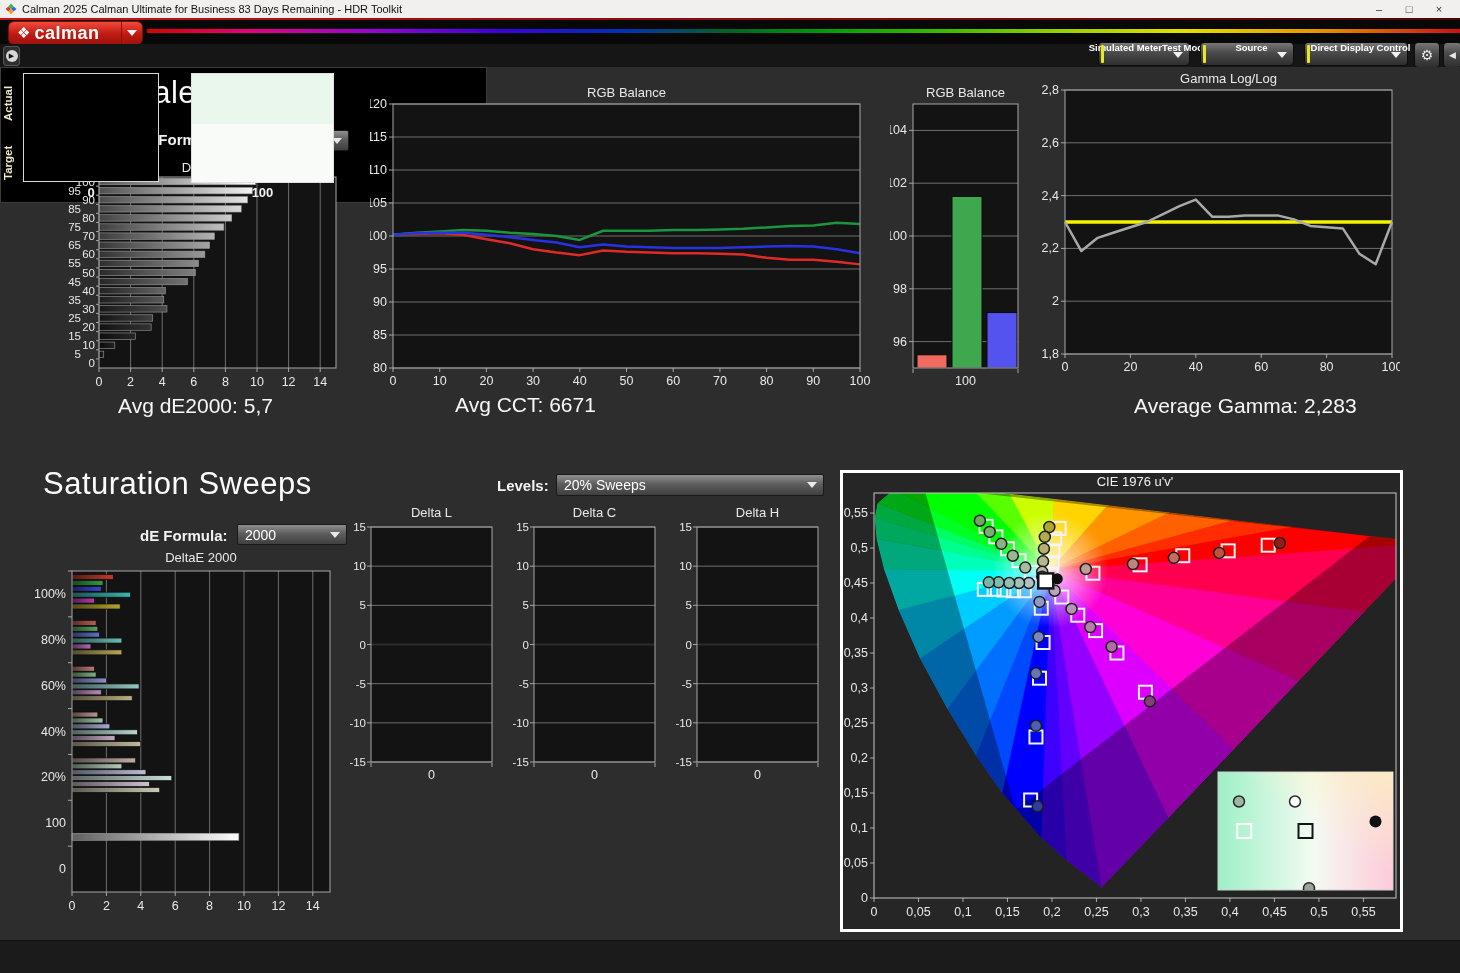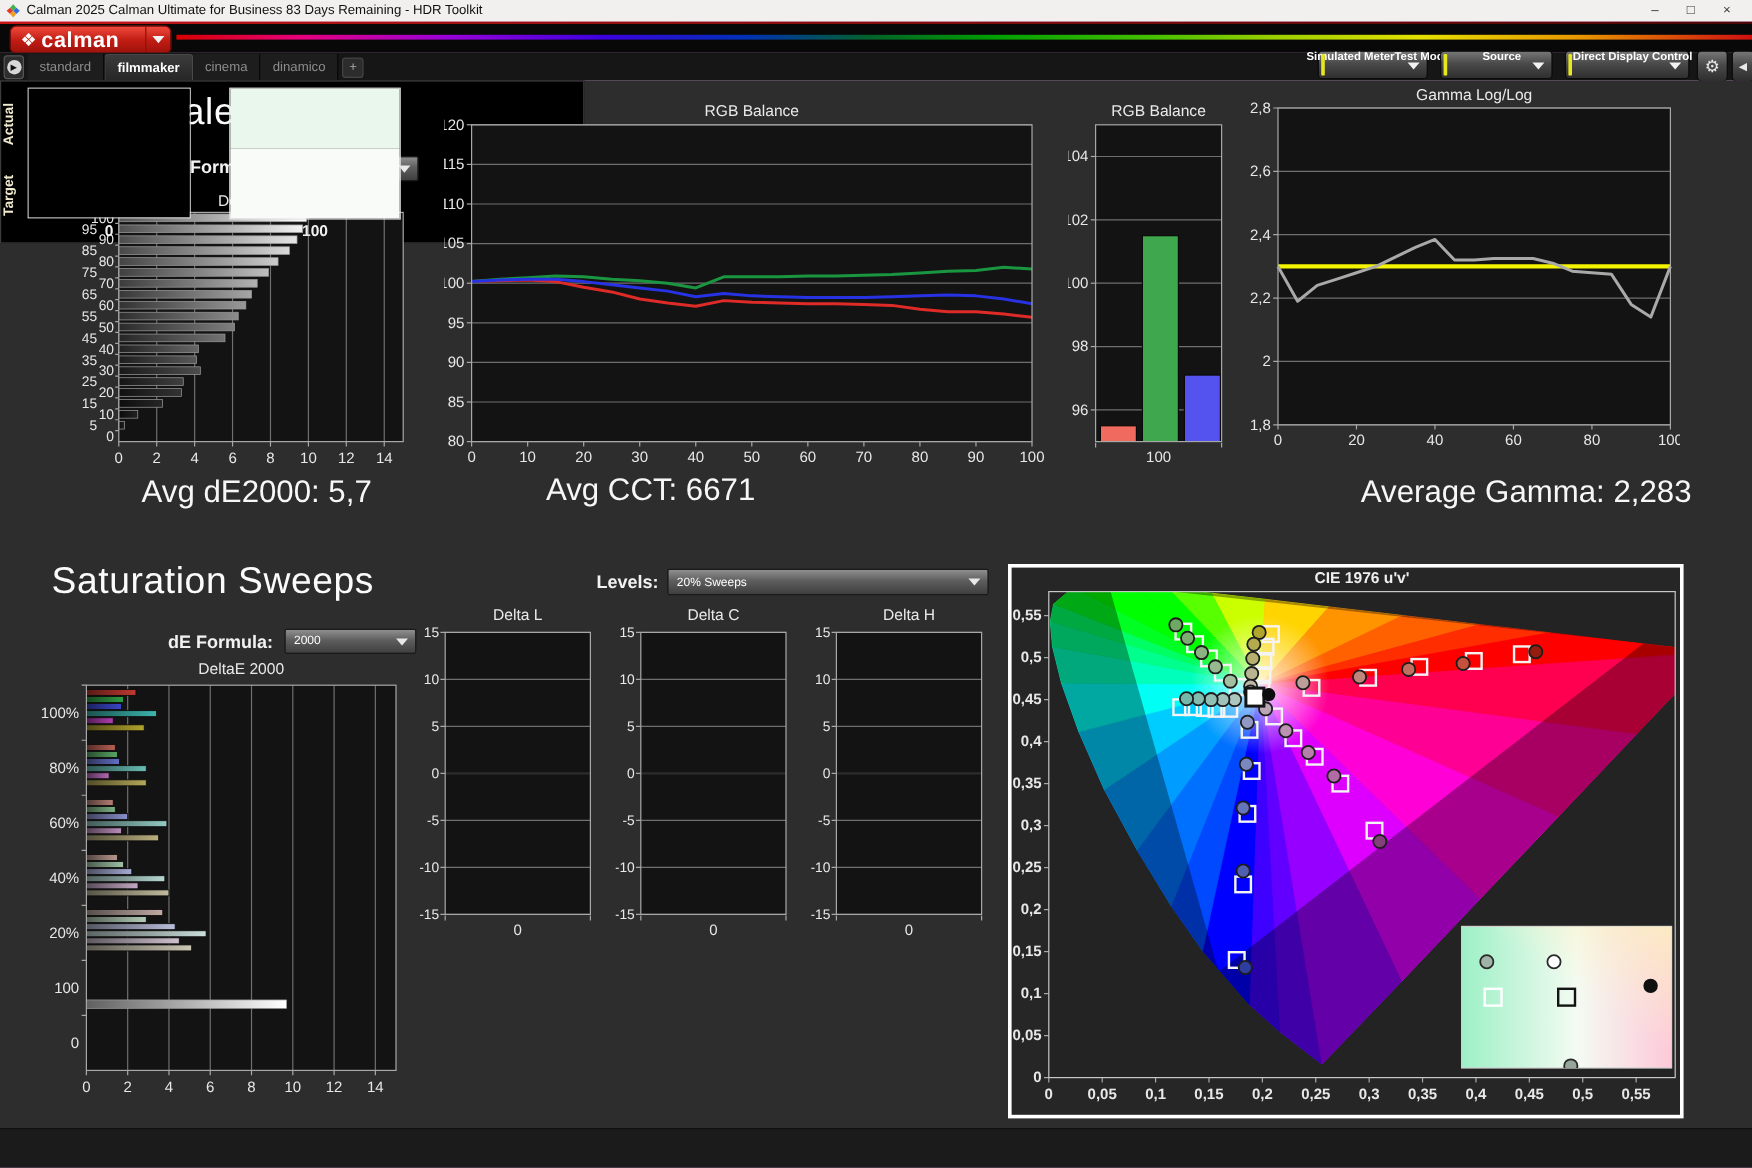--- a/index.html
+++ b/index.html
@@ -40,31 +40,31 @@
   .tbtn::before{content:'';position:absolute;left:2px;top:2px;bottom:2px;width:3px;background:#e8e81e;border-radius:1px;}
   .tbtn .l{font-size:9.5px;font-weight:bold;line-height:10.5px;white-space:nowrap;}
   .tbtn .arr{position:absolute;right:6px;top:9px;}
   .iconbtn{height:24px;border:1px solid #0c0c0c;border-radius:4px;background:linear-gradient(#777,#4a4a4a 45%,#2f2f2f);
     color:#e8e8e8;display:flex;align-items:center;justify-content:center;}
   
   #main{left:0;top:67px;width:1460px;height:906px;background:#2d2d2d;}
   .h1{font-size:31px;font-weight:300;color:#fbfbfb;letter-spacing:.5px;white-space:nowrap;}
   .lbl{font-size:15px;font-weight:bold;color:#f2f2f2;white-space:nowrap;}
   .dd{background:linear-gradient(#8f8f8f,#5e5e5e 45%,#3f3f3f);border:1px solid #1a1a1a;border-radius:2px;
-    color:#fff;font-size:10px;display:flex;align-items:center;padding-left:7px;box-sizing:border-box;}
+    color:#fff;font-size:14px;display:flex;align-items:center;padding-left:7px;box-sizing:border-box;}
   .dd .tri-down{position:absolute;right:6px;border-top-color:#e9e9e9;}
-  .stat{font-size:26px;color:#f7f7f7;white-space:nowrap;}
+  .stat{font-size:21px;color:#f7f7f7;white-space:nowrap;}
   svg{display:block;}
   
   #swpanel{left:345px;top:714px;width:487px;height:136px;background:#000;border:1px solid #3c3c3c;box-sizing:border-box;}
   .vlab{position:absolute;left:2px;width:16px;color:#efe9cd;font-size:11.5px;font-weight:bold;
     writing-mode:vertical-rl;transform:rotate(180deg);text-align:center;}
   .swlab{position:absolute;color:#f0f0f0;font-size:13px;font-weight:bold;text-align:center;}
   
-  #ciepanel{left:840px;top:403px;width:557px;height:456px;border:3px solid #fff;background:#262626;font-weight:bold;}
+  #ciepanel{left:840px;top:403px;width:557px;height:456px;border:3px solid #fff;background:#262626;}
   #footer{left:0;top:873px;width:1460px;height:33px;background:#1b1b1b;border-top:1px solid #101010;}
 </style>
 </head>
 <body>
 
 <div id="app">
 
   <div id="titlebar" class="abs">
     <svg width="12" height="12" style="margin-left:5px">
       <path d="M6 0.5 L8.6 3.4 6 6 3.4 3.4Z" fill="#3db54a"></path>
@@ -86,37 +86,20 @@
     <span class="dia">❖</span>
     <span class="txt">calman</span>
     <span class="dd-seg">
         <span class="tri-down"></span>
       </span>
   </div>
 
   <div id="tabbar" class="abs"></div>
   <div id="playbtn" class="abs">
     <span class="circ">▶</span>
-  </div>
-  <div id="tabs" class="abs">
-    <div class="tab">
-        <span>standard</span>
-      </div>
-    <div class="tab active">
-        <span>filmmaker</span>
-      </div>
-    <div class="tab">
-        <span>cinema</span>
-      </div>
-    <div class="tab">
-        <span>dinamico</span>
-      </div>
-    <div class="tab-add">
-        <span>+</span>
-      </div>
   </div>
 
   <div class="tbtn abs" style="left:1098px;top:42px;width:92px">
     <span class="l">Simulated Meter</span>
     <span class="l">Test Mode</span>
     <span class="arr tri-down"></span>
   </div>
   <div class="tbtn abs" style="left:1200px;top:42px;width:94px">
     <span class="l">Source</span>
     <span class="arr tri-down"></span>

